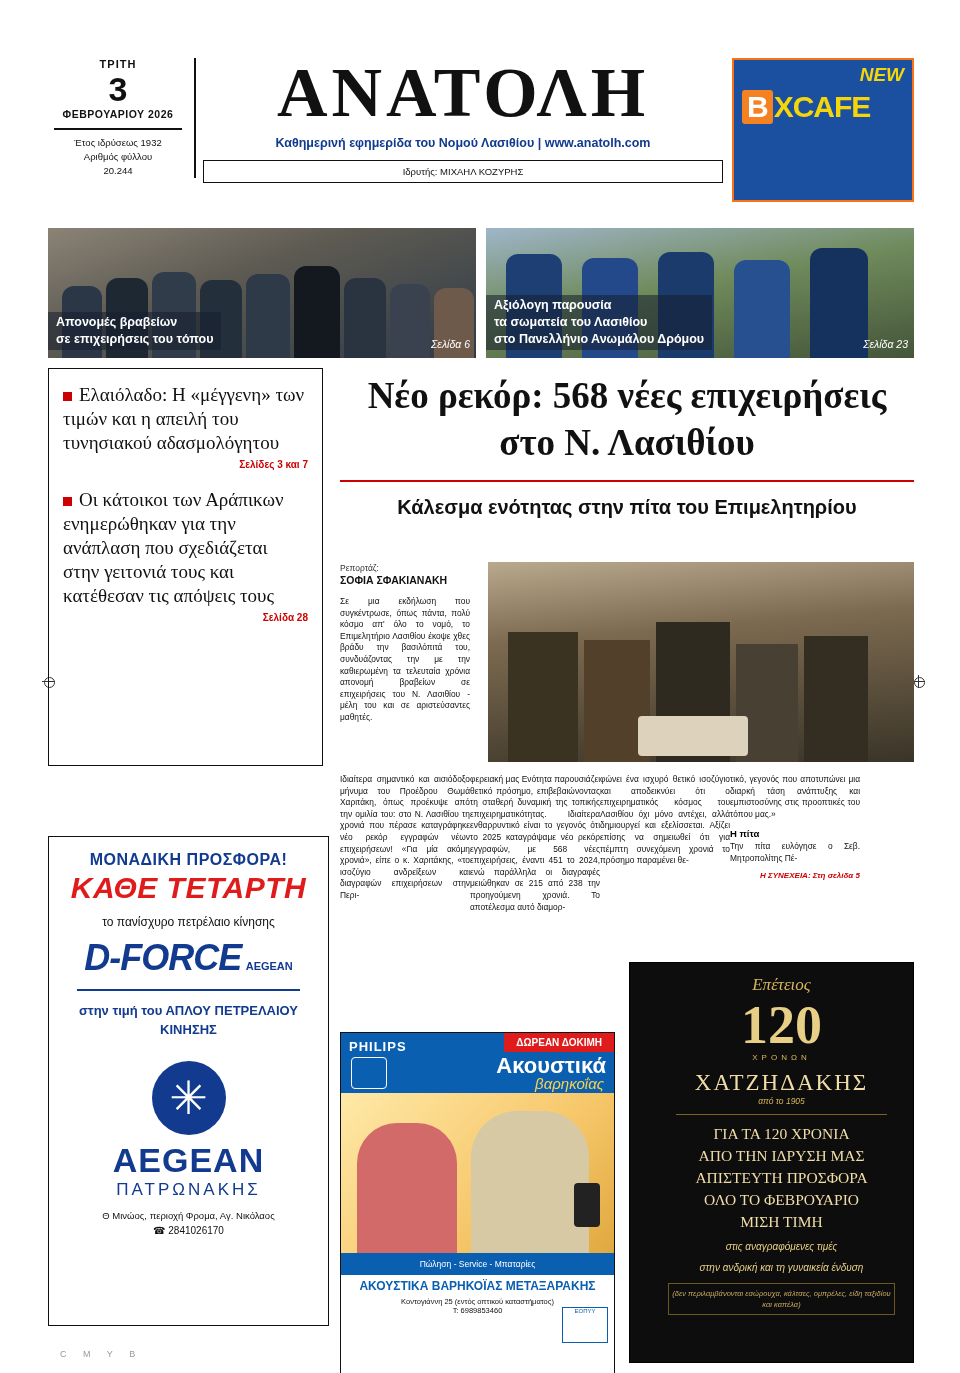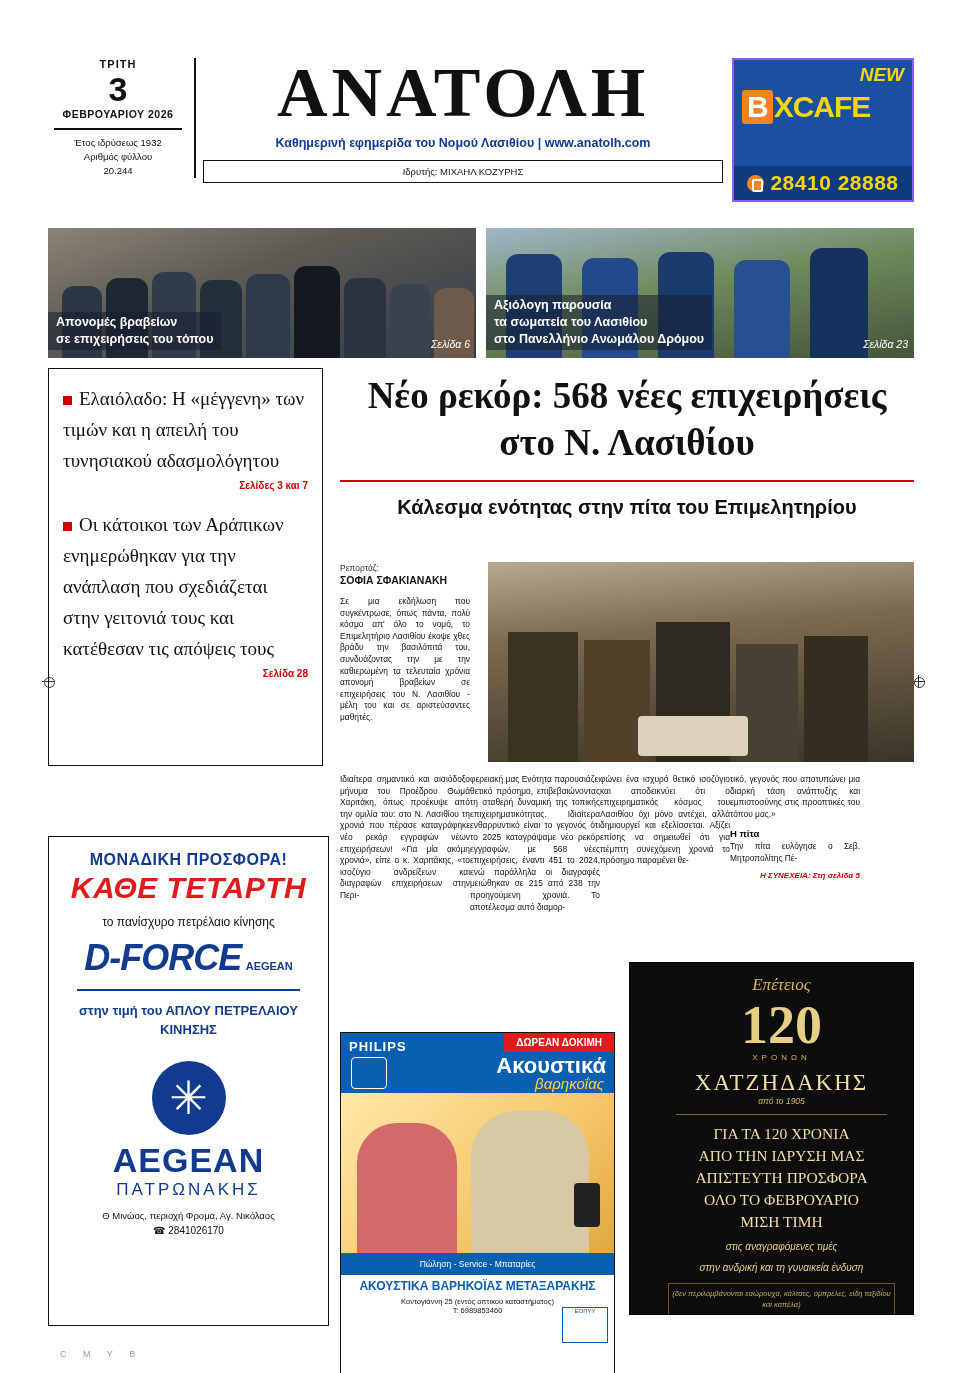--- a/index.html
+++ b/index.html
@@ -17,21 +17,21 @@
   .date-num{font-size:34px;font-weight:bold;line-height:34px;margin:2px 0 2px;color:#111;}
   .date-month{font-size:10.5px;font-weight:bold;letter-spacing:.5px;color:#111;}
   .date-rule{border-top:2px solid #111;margin:8px 6px 6px 6px;}
   .founded{font-size:9.5px;line-height:14px;color:#111;text-align:center;}
 
   .title-area{position:absolute;left:155px;top:-6px;width:520px;text-align:center;}
   .paper-title{font-family:"Liberation Serif", serif;font-weight:bold;font-size:70px;letter-spacing:4px;color:#111;line-height:82px;}
   .paper-sub{font-size:12.5px;font-weight:bold;color:#123a8f;margin-top:2px;}
   .founder-box{margin-top:10px;border:1px solid #111;padding:5px 0;font-size:9.5px;color:#111;}
 
-  .boxcafe{position:absolute;right:0;top:0;width:178px;height:140px;background:#1b4fa0;border:2px solid #8b5cf6;}
+  .boxcafe{position:absolute;right:0;top:0;width:178px;height:140px;background:#1b4fa0;border:2px solid #f97316;}
   .bc-new{position:absolute;right:8px;top:4px;color:#f5d60a;font-weight:bold;font-size:19px;font-style:italic;}
   .bc-word{position:absolute;left:8px;top:30px;color:#fff;font-weight:bold;font-size:30px;letter-spacing:-1px;}
   .bc-b{display:inline-block;background:#f58220;color:#fff;padding:0 5px;border-radius:3px;margin-right:1px;}
   .bc-cafe{color:#f5d60a;}
   .bc-bar{position:absolute;left:0;right:0;bottom:0;height:34px;background:#0f3a7d;display:flex;align-items:center;justify-content:center;gap:6px;}
   .bc-phone{color:#f5d60a;font-weight:bold;font-size:21px;letter-spacing:.5px;}
   .bc-icon{width:17px;height:17px;border-radius:50%;background:#f58220;display:inline-block;position:relative;}
   .bc-icon::after{content:"";position:absolute;left:5px;top:4px;width:7px;height:9px;border:2px solid #fff;border-radius:2px;}
 
   
@@ -40,21 +40,21 @@
   .photo.left{left:0;width:428px;background:linear-gradient(160deg,#8b8376 0%,#5d5a52 40%,#2f3b46 100%);}
   .photo.right{right:0;width:428px;background:linear-gradient(170deg,#9fb6c9 0%,#6f8a5b 45%,#44553a 100%);}
   .ph-cap{position:absolute;left:0;bottom:8px;padding:2px 8px 2px 8px;background:rgba(20,30,45,.55);color:#fff;font-size:12.5px;font-weight:bold;line-height:17px;}
   .ph-page{position:absolute;right:6px;bottom:8px;color:#fff;font-size:10.5px;font-style:italic;}
   .ph-figs{position:absolute;inset:0;}
   .fig{position:absolute;bottom:0;border-radius:12px 12px 0 0;}
 
   
   .leftcol{position:absolute;left:48px;top:368px;width:275px;}
   .lead-box{border:1px solid #111;padding:14px 14px 10px 14px;height:398px;box-sizing:border-box;}
-  .lead-item{font-family:"Liberation Serif", serif;font-size:19px;line-height:31px;color:#111;}
+  .lead-item{font-family:"Liberation Serif", serif;font-size:19px;line-height:24px;color:#111;}
   .lead-item .bullet{display:inline-block;width:9px;height:9px;background:#c00;margin-right:7px;vertical-align:middle;}
   .lead-ref{text-align:right;color:#c00;font-size:10px;font-weight:bold;font-family:"Liberation Sans",sans-serif;margin-top:4px;}
   .lead-gap{height:18px;}
 
   
   .dforce{position:absolute;left:48px;top:836px;width:281px;height:490px;border:1px solid #111;background:#fff;box-sizing:border-box;overflow:hidden;}
   .df-1{text-align:center;color:#123a8f;font-weight:bold;font-size:16px;margin-top:14px;letter-spacing:.5px;}
   .df-2{text-align:center;color:#e01b1b;font-weight:bold;font-size:30px;font-style:italic;margin-top:2px;letter-spacing:.5px;}
   .df-3{text-align:center;color:#111;font-size:12px;margin-top:10px;}
   .df-logo{text-align:center;margin-top:8px;}
@@ -95,21 +95,21 @@
   .ph-trial{position:absolute;right:0;top:0;background:#e01b1b;color:#fff;font-size:10px;font-weight:bold;padding:4px 12px;}
   .ph-h1{position:absolute;right:8px;top:20px;color:#fff;font-weight:bold;font-size:22px;}
   .ph-h2{position:absolute;right:10px;top:42px;color:#ffd24a;font-size:15px;font-style:italic;}
   .ph-img{height:160px;background:linear-gradient(135deg,#ffe9a8 0%,#f6c76a 60%,#e0a83f 100%);position:relative;overflow:hidden;}
   .ph-foot{height:22px;background:#0b5fb0;color:#fff;font-size:8.5px;text-align:center;line-height:22px;}
   .ph-store{padding:4px 6px;font-size:12px;color:#0b5fb0;font-weight:bold;text-align:center;}
   .ph-addr{font-size:7.5px;color:#111;text-align:center;}
   .ph-eopyy{position:absolute;right:6px;bottom:44px;width:44px;height:34px;border:1px solid #0b5fb0;background:#fff;font-size:6px;color:#0b5fb0;text-align:center;}
 
   
-  .xatz{position:absolute;left:629px;top:962px;width:285px;height:353px;background:#0d0d0d;border:1px solid #000;box-sizing:border-box;overflow:hidden;color:#f4e3b0;text-align:center;padding-left:20px;}
+  .xatz{position:absolute;left:629px;top:962px;width:285px;height:401px;background:#0d0d0d;border:1px solid #000;box-sizing:border-box;overflow:hidden;color:#f4e3b0;text-align:center;padding-left:20px;}
   .xz-script{font-family:"Liberation Serif",serif;font-style:italic;font-size:17px;color:#d9b65a;margin-top:12px;}
   .xz-120{font-family:"Liberation Serif",serif;font-size:54px;font-weight:bold;color:#e8cf86;line-height:56px;margin-top:2px;}
   .xz-chron{font-size:8px;letter-spacing:4px;color:#d9b65a;}
   .xz-name{font-family:"Liberation Serif",serif;font-size:23px;color:#f0dda6;letter-spacing:2px;margin-top:8px;}
   .xz-since{font-size:8.5px;font-style:italic;color:#d9b65a;}
   .xz-rule{border-top:1px solid #7a6124;margin:8px 26px;}
   .xz-offer{font-family:"Liberation Serif",serif;font-size:15.5px;line-height:22px;color:#f0dda6;}
   .xz-small{font-size:10px;color:#e8cf86;margin-top:6px;line-height:15px;font-style:italic;}
   .xz-note{font-size:7.5px;color:#c9ab63;margin-top:8px;line-height:11px;font-style:italic;border:1px solid #6d5720;margin-left:18px;margin-right:18px;padding:4px 2px;}
 
@@ -147,24 +147,20 @@
     <div class="title-area">
       <div class="paper-title">ΑΝΑΤΟΛΗ</div>
       <div class="paper-sub">Καθημερινή εφημερίδα του Νομού Λασιθίου | www.anatolh.com</div>
       <div class="founder-box">Ιδρυτής: ΜΙΧΑΗΛ ΚΟΖΥΡΗΣ</div>
     </div>
 
     <div class="boxcafe">
       <div class="bc-new">NEW</div>
       <div class="bc-word">
         <span class="bc-b">B</span><span class="bc-cafe">XCAFE</span>
-      </div>
-      <div class="bc-bar">
-        <span class="bc-icon"></span>
-        <span class="bc-phone">28410 28888</span>
       </div>
     </div>
   </div>
 
   <div class="strip">
     <div class="photo left">
       <div class="ph-figs">
         <div class="fig" style="left:14px;width:40px;height:72px;background:#2b3746;"></div>
         <div class="fig" style="left:58px;width:42px;height:80px;background:#1e2833;"></div>
         <div class="fig" style="left:104px;width:44px;height:86px;background:#313c4a;"></div>

